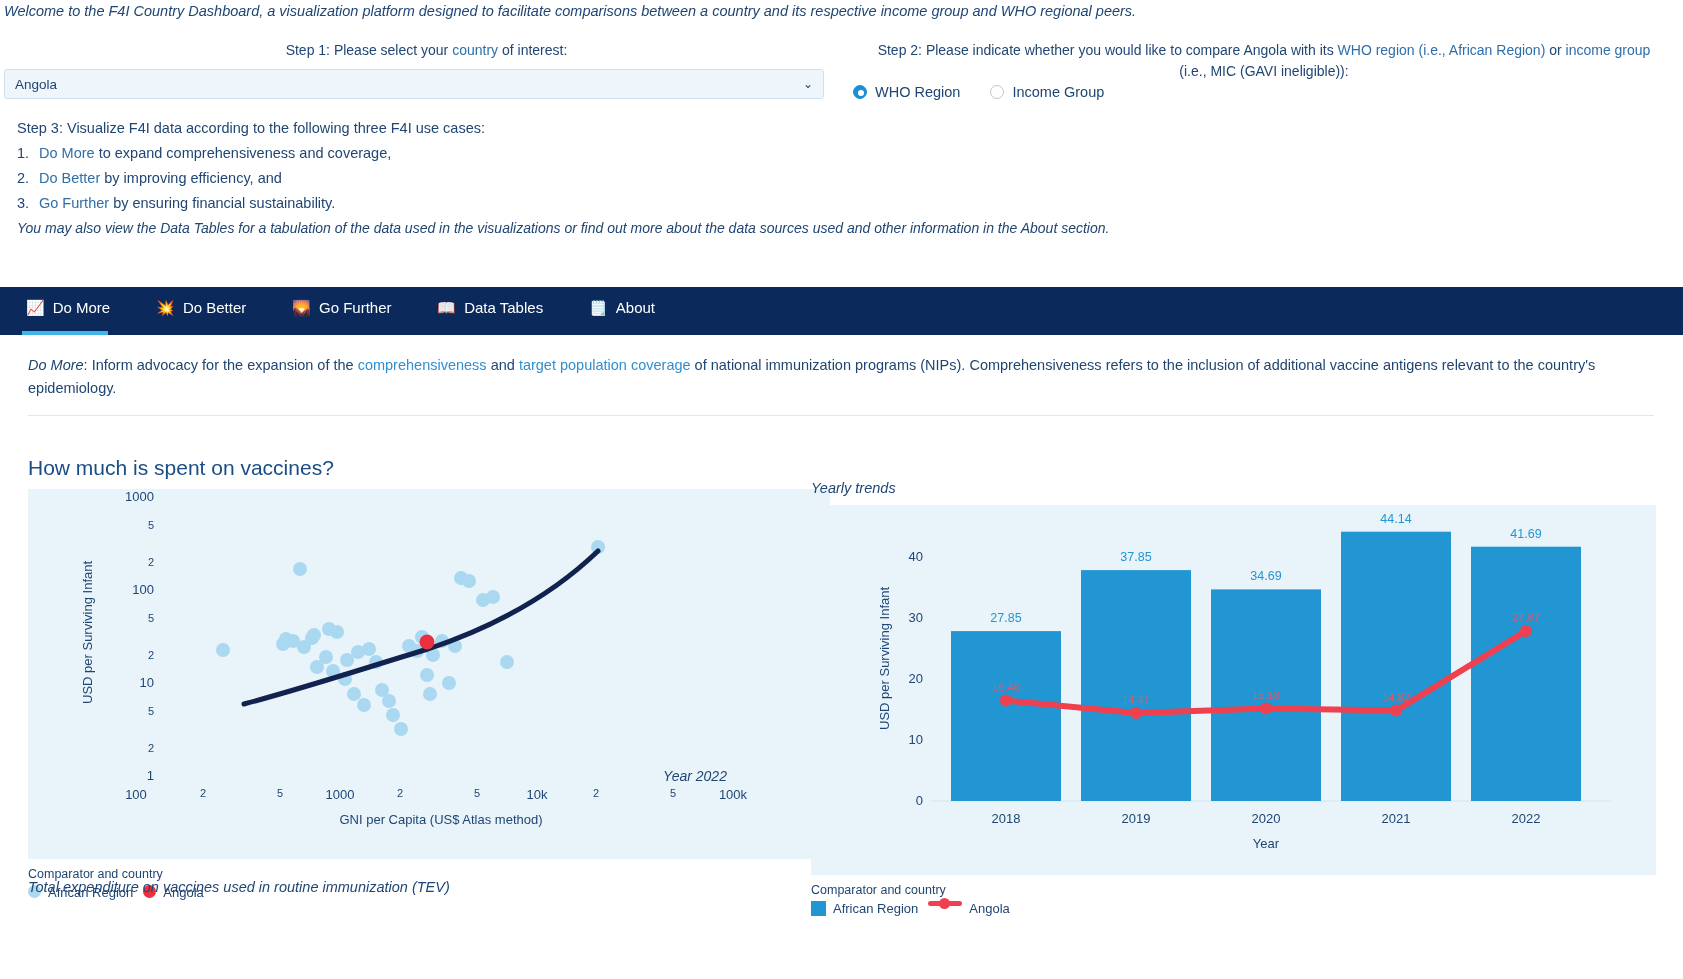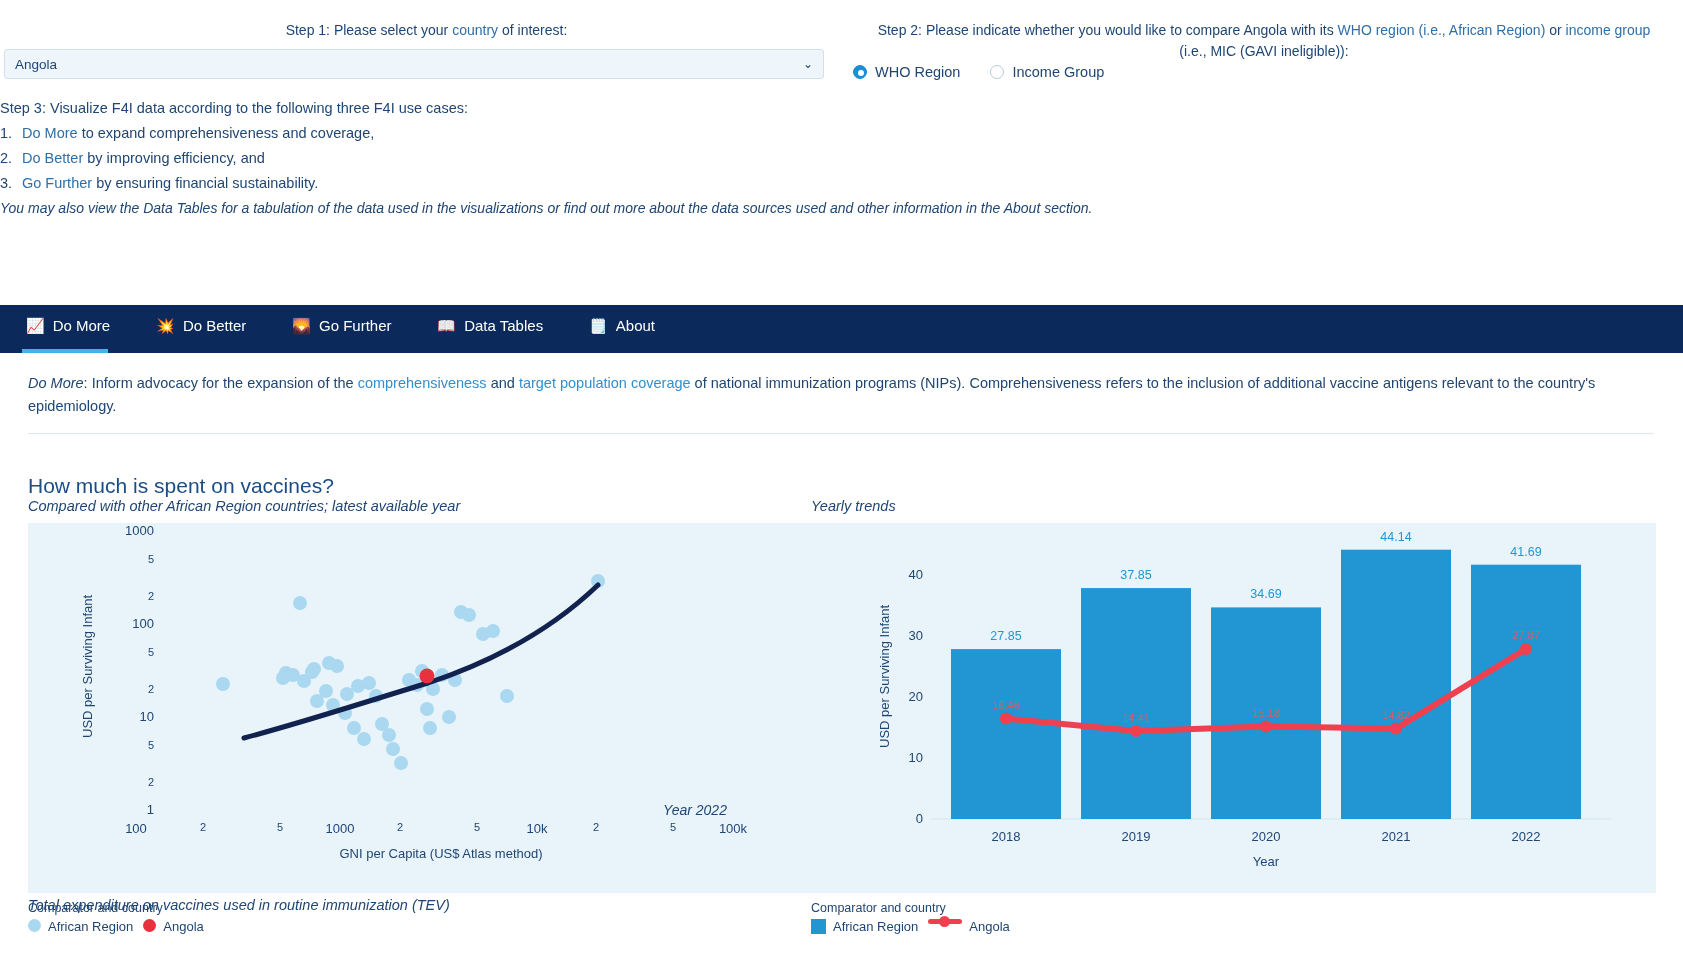--- a/index.html
+++ b/index.html
@@ -45,21 +45,21 @@
     display:inline-block; position:relative; flex:none;
   }
   .radio.on { border:1px solid #1a8fd6; background:#1a8fd6; }
   .radio.on::after {
     content:""; position:absolute; left:3.5px; top:3.5px;
     width:6px; height:6px; border-radius:50%; background:#fff;
   }
   .radio-label { font-size:14.5px; color:#1f4573; margin-right:22px; }
 
   
-  .step3 { margin-top:20px; padding-left:0; }
+  .step3 { margin-top:20px; padding-left:17px; }
   .step3-head { font-size:14.5px; color:#1f4573; }
   .uc { font-size:14.5px; color:#1f4573; margin-top:9px; }
   .uc .num { display:inline-block; width:22px; }
   .uc .name { color:#2f6fa8; }
   .note {
     font-style:italic; font-size:14px; color:#1f4573; margin-top:9px;
   }
 
   
   .tabbar {
@@ -127,20 +127,21 @@
   .footnote {
     position:absolute; left:28px; top:877px;
     font-style:italic; font-size:14.5px; color:#1f4573;
   }
 </style>
 </head>
 <body>
 
 <div class="page">
 
+  <p class="subtitle">Welcome to the F4I Country Dashboard, a visualization platform designed to facilitate comparisons between a country and its respective income group and WHO regional peers.</p>
 
   <div class="steps">
     <div class="step-left">
       <div class="step-label">
         <span>Step 1: Please select your </span><span class="hl">country</span><span> of interest:</span>
       </div>
       <div class="select-box">
         <span>Angola</span>
         <span class="chev">⌄</span>
       </div>
@@ -200,21 +201,20 @@
   </div>
 
   <div class="desc">
     <span class="it">Do More</span><span>: Inform advocacy for the expansion of the </span><span class="lk">comprehensiveness</span><span> and </span><span class="lk">target population coverage</span><span> of national immunization programs (NIPs). Comprehensiveness refers to the inclusion of additional vaccine antigens relevant to the country's epidemiology.</span>
   </div>
 
   <div class="hr"></div>
   <div class="sec-title">How much is spent on vaccines?</div>
 
   <div class="panelL">
-    <div class="chart-cap">Compared with other African Region countries; latest available year</div>
     <div class="plot plotL">
       <svg width="732" height="370" viewBox="0 0 732 370">
 
         <text x="126" y="12" font-size="13" fill="#1f4573" text-anchor="end" font-family="Liberation Sans, sans-serif">1000</text>
         <text x="126" y="40" font-size="11" fill="#1f4573" text-anchor="end" font-family="Liberation Sans, sans-serif">5</text>
         <text x="126" y="77" font-size="11" fill="#1f4573" text-anchor="end" font-family="Liberation Sans, sans-serif">2</text>
         <text x="126" y="105" font-size="13" fill="#1f4573" text-anchor="end" font-family="Liberation Sans, sans-serif">100</text>
         <text x="126" y="133" font-size="11" fill="#1f4573" text-anchor="end" font-family="Liberation Sans, sans-serif">5</text>
         <text x="126" y="170" font-size="11" fill="#1f4573" text-anchor="end" font-family="Liberation Sans, sans-serif">2</text>
         <text x="126" y="198" font-size="13" fill="#1f4573" text-anchor="end" font-family="Liberation Sans, sans-serif">10</text>

